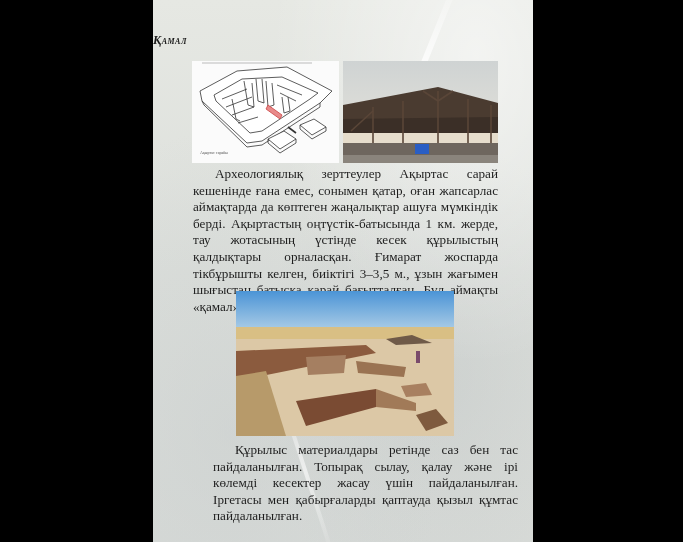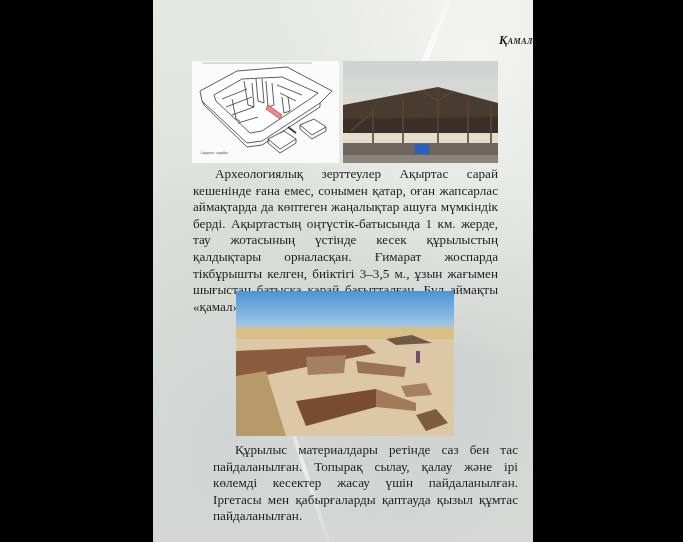--- a/index.html
+++ b/index.html
@@ -45,21 +45,21 @@
       transform: rotate(-18deg);
       left: 150px;
       top: 380px;
       border-radius: 3px;
     }
     .title {
       position: absolute;
       left: 0;
       width: 380px;
       top: 33px;
-      text-align: right;
+      text-align: left;
       font-style: italic;
       font-weight: bold;
       font-size: 12px;
       color: #1a1a1a;
       font-variant: small-caps;
       letter-spacing: 0.5px;
     }
     .fig-plan {
       position: absolute;
       left: 39px;

